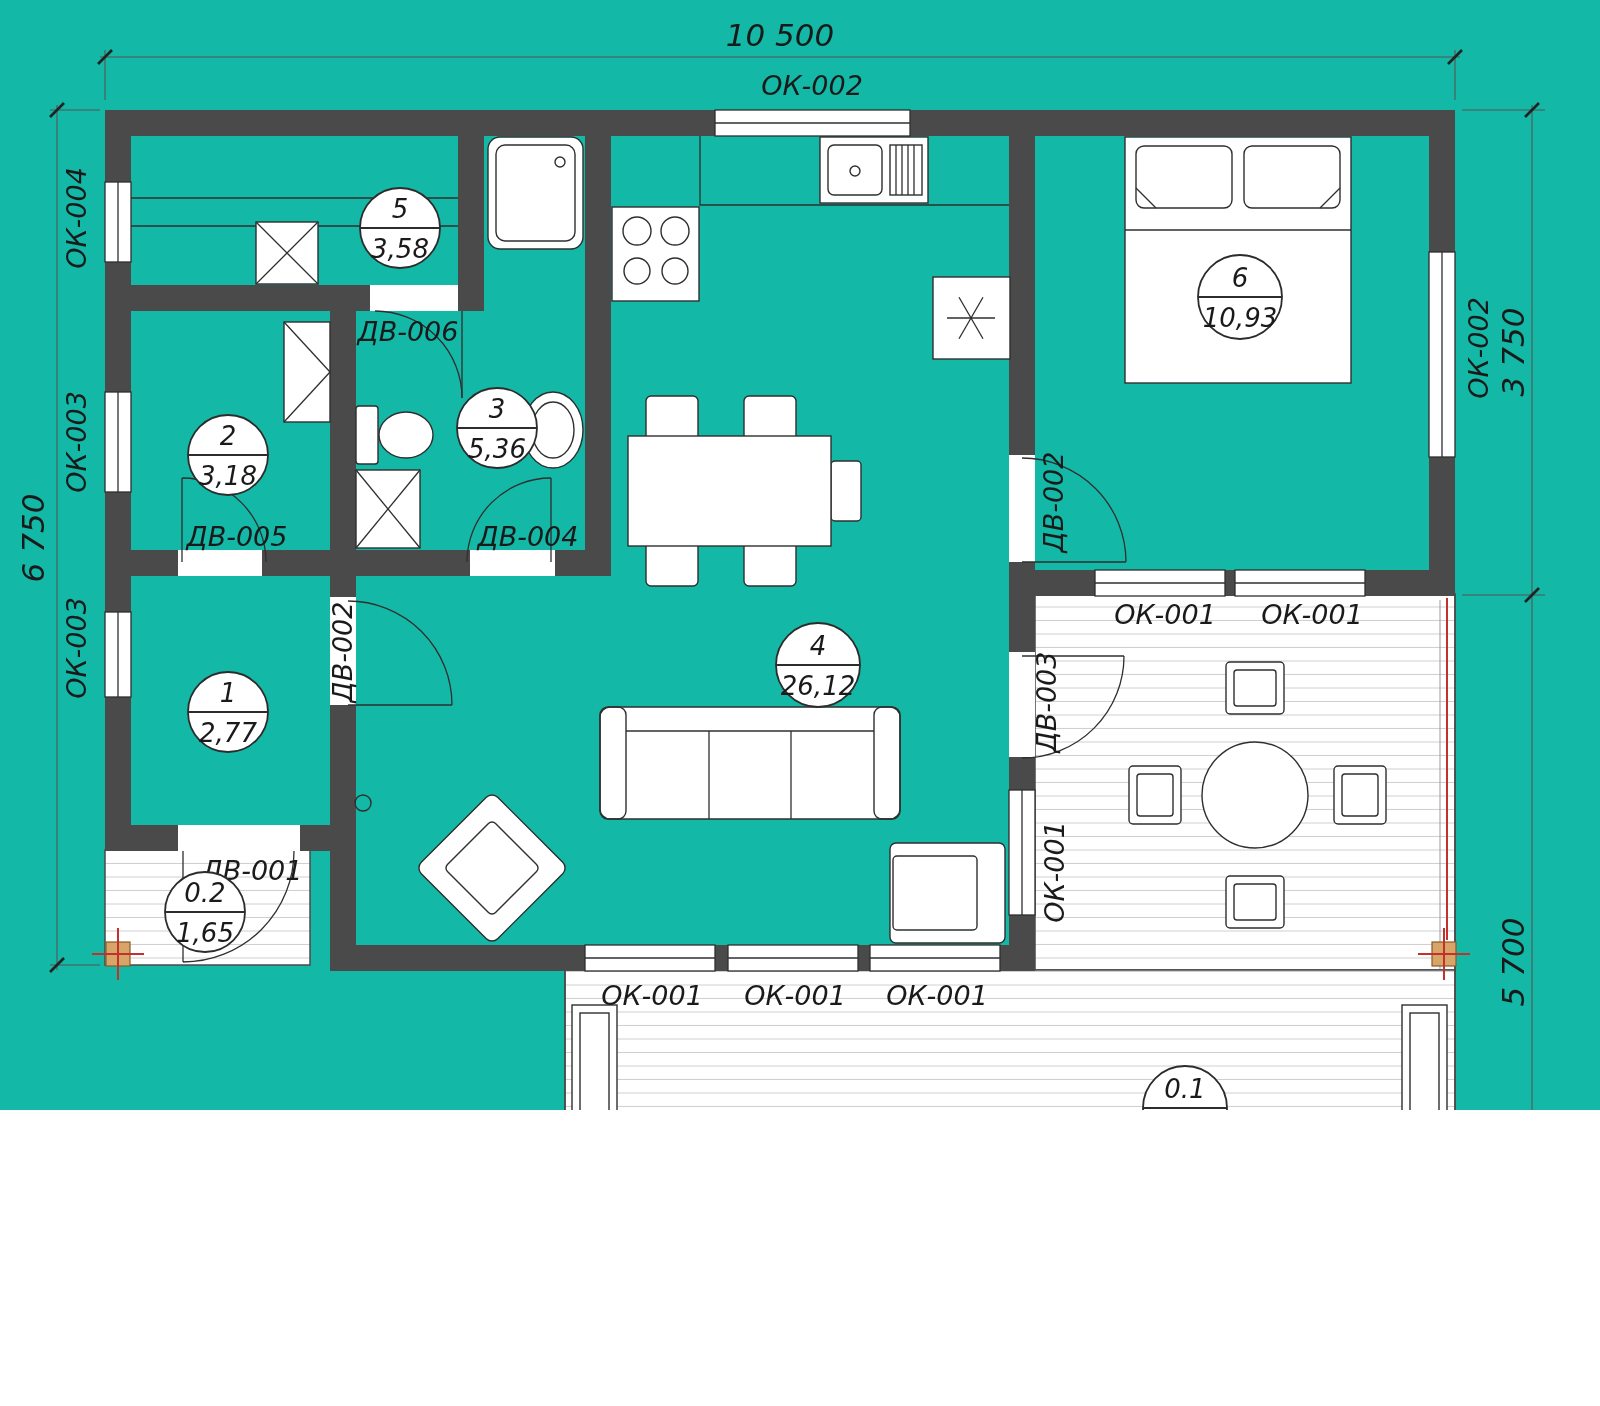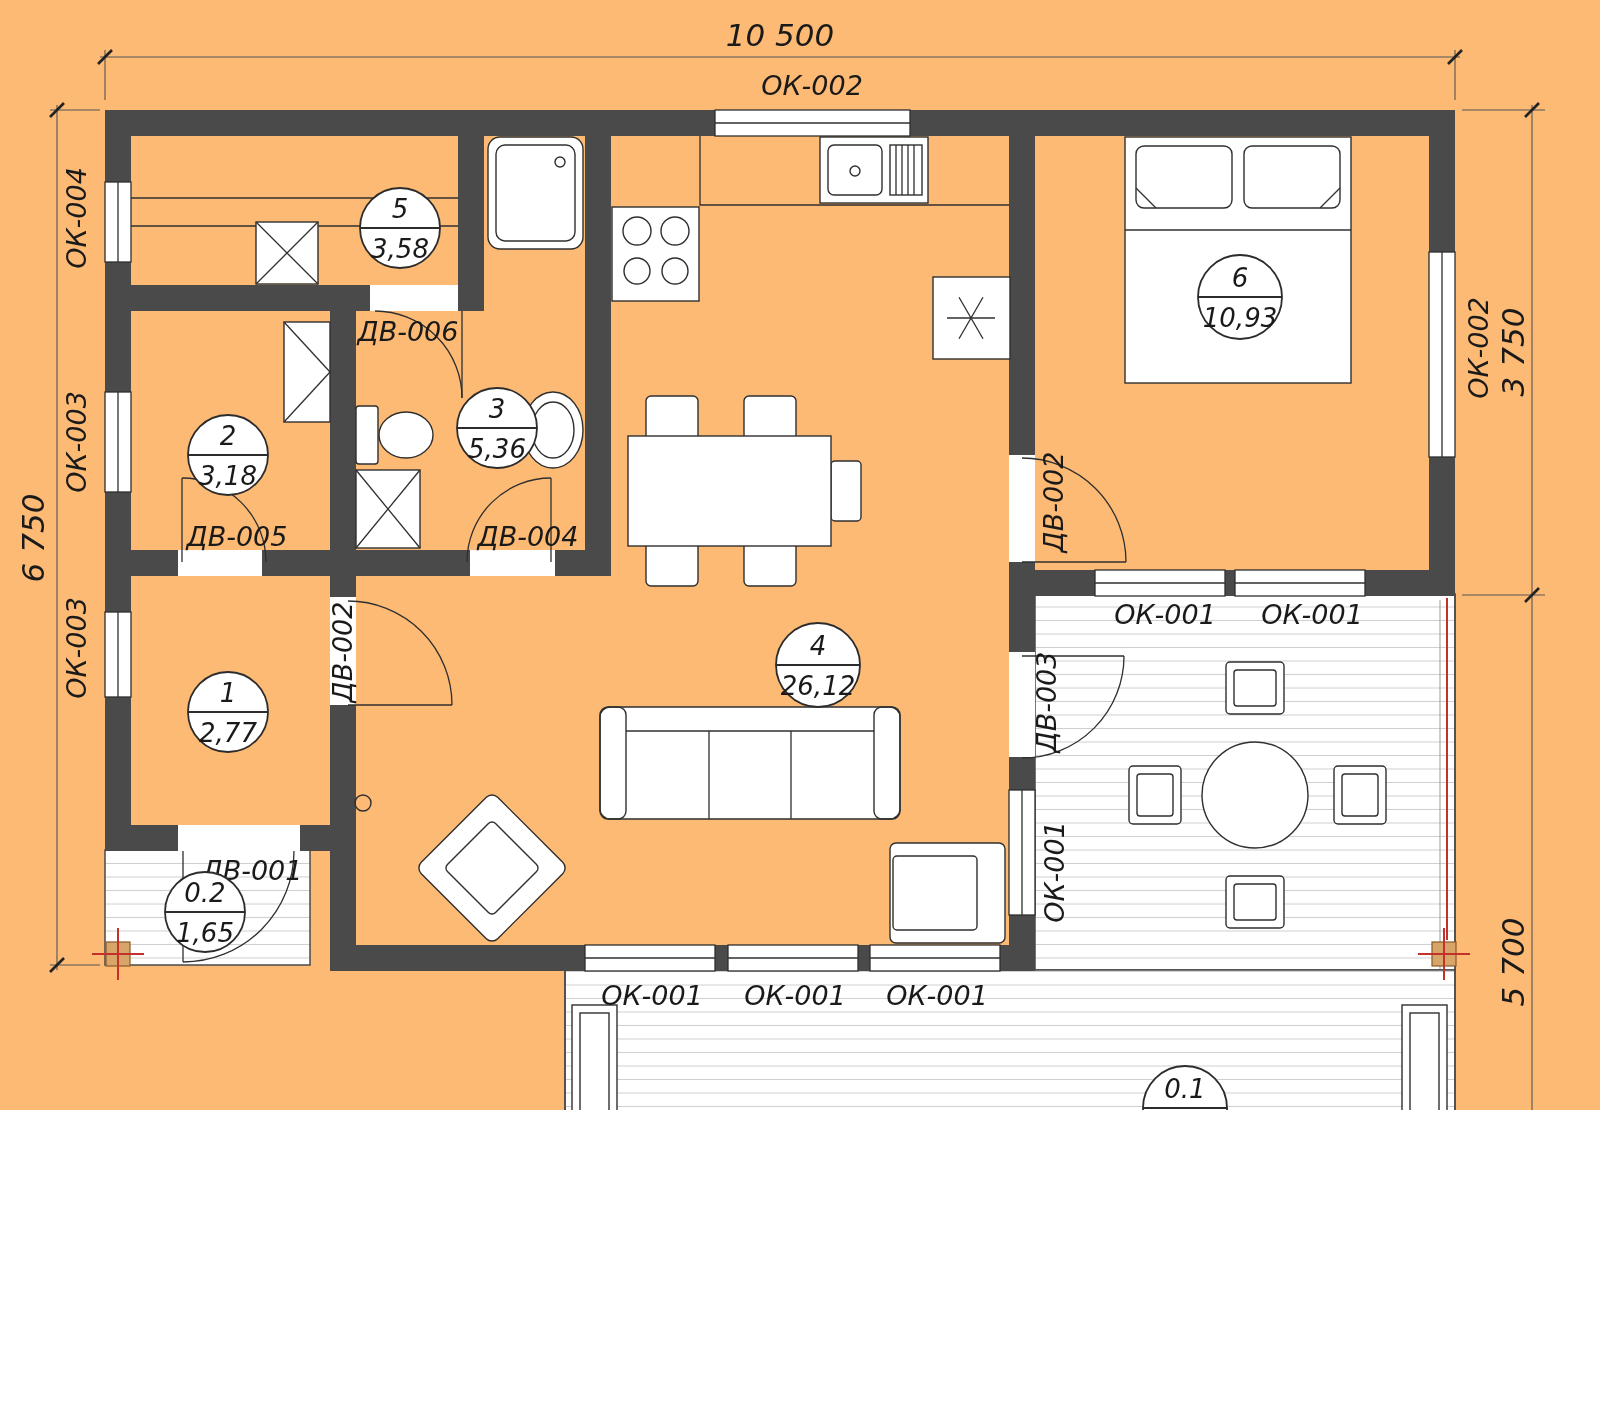--- a/index.html
+++ b/index.html
@@ -1,16 +1,16 @@
 <!DOCTYPE html>
 <html><head>
 <meta charset="utf-8">
 <style>
   html,body{margin:0;padding:0;background:#ffffff;}
-  .canvas{width:1600px;height:1110px;background:#fdba74;position:relative;overflow:hidden;}
+  .canvas{width:1600px;height:1110px;background:#14b8a6;position:relative;overflow:hidden;}
   svg{display:block;}
   svg text{font-family:"DejaVu Sans",sans-serif;font-style:italic;fill:#1a1a1a;}
   .lbl{font-size:27px;text-anchor:middle;}
   .dim{font-size:31px;text-anchor:middle;}
   .rtxt{font-size:26px;text-anchor:middle;}
   .w{fill:#4a4a4a;stroke:none;}
   .win{fill:#ffffff;stroke:#2f2f2f;stroke-width:1.3;}
   .gap{fill:#ffffff;stroke:none;}
   .thin{stroke:#2f2f2f;stroke-width:1.3;fill:none;}
   .furn{stroke:#2f2f2f;stroke-width:1.4;fill:#ffffff;}

